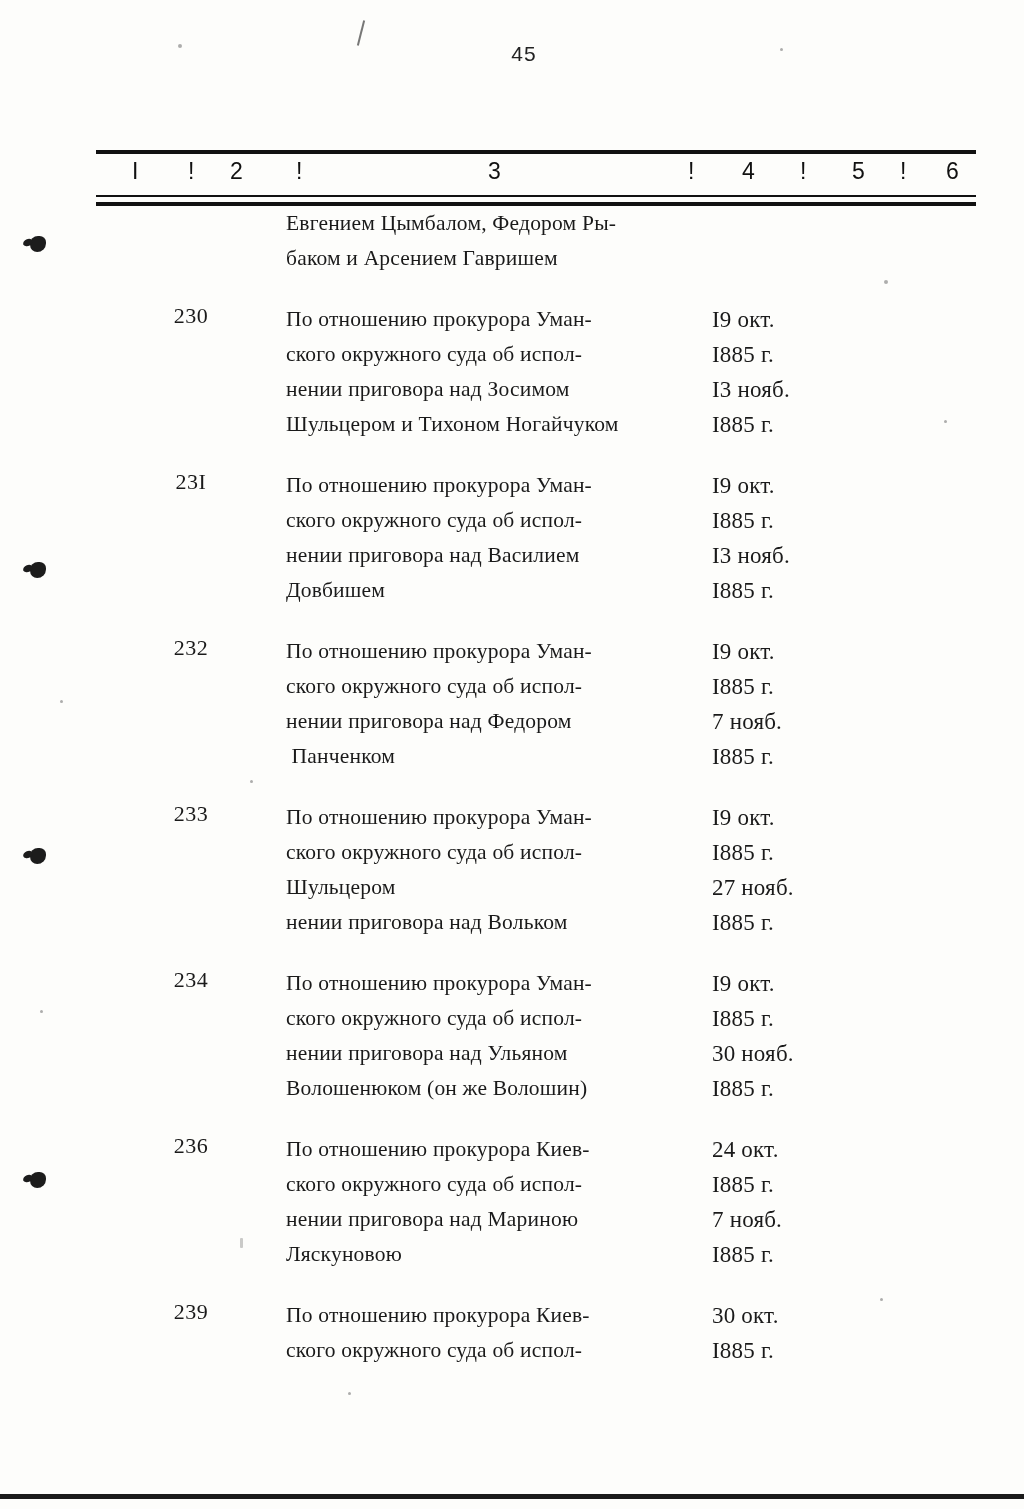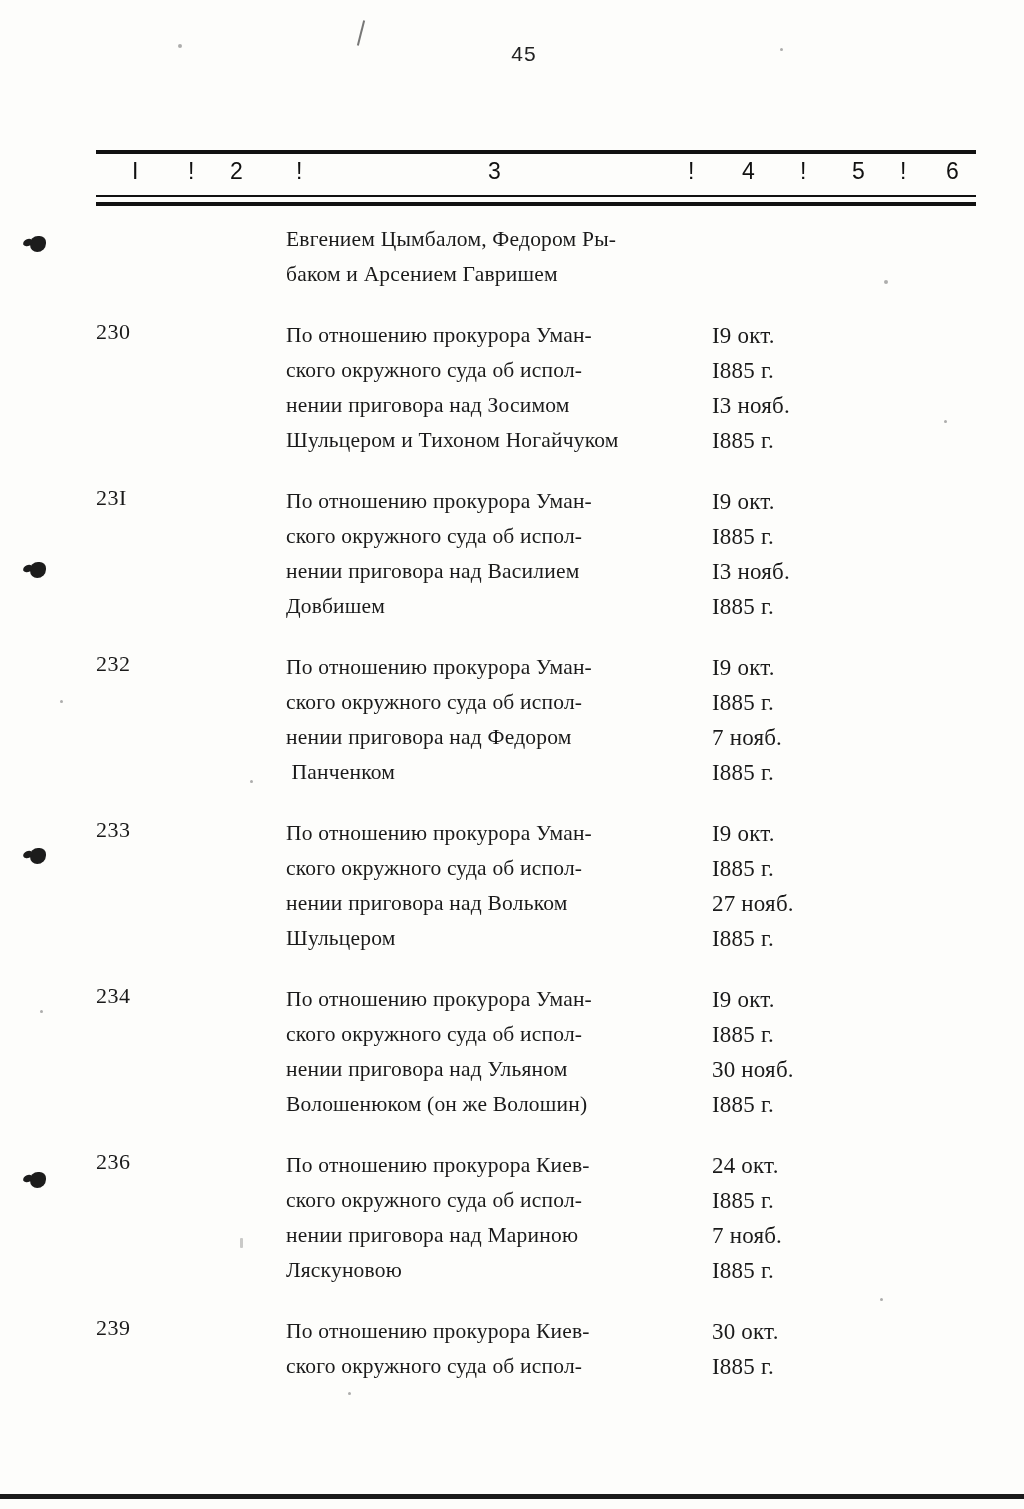--- a/index.html
+++ b/index.html
@@ -75,35 +75,35 @@
     position: absolute;
     top: 158px;
     font-family: "Liberation Sans", sans-serif;
     font-size: 23px;
     color: #111;
   }
 
   
   .body-table {
     position: absolute;
-    top: 222px;
+    top: 206px;
     left: 96px;
     width: 890px;
   }
 
   .row {
     display: flex;
     align-items: flex-start;
     margin-bottom: 26px;
   }
   .col-num {
     width: 190px;
     flex: 0 0 190px;
     font-size: 22px;
-    text-align: left;
+    text-align: center;
     padding-top: 1px;
     letter-spacing: .5px;
   }
   .col-desc {
     width: 410px;
     flex: 0 0 410px;
     font-size: 21.5px;
     line-height: 35px;
     letter-spacing: .2px;
   }
@@ -231,22 +231,22 @@
           <div>I885 г.</div>
           <div>7 нояб.</div>
           <div>I885 г.</div>
         </div>
       </div>
       <div class="row">
         <div class="col-num">233</div>
         <div class="col-desc">
           <div>По отношению прокурора Уман-</div>
           <div>ского окружного суда об испол-</div>
+          <div>Шульцером</div>
           <div>нении приговора над Вольком</div>
-          <div>Шульцером</div>
         </div>
         <div class="col-date">
           <div>I9 окт.</div>
           <div>I885 г.</div>
           <div>27 нояб.</div>
           <div>I885 г.</div>
         </div>
       </div>
       <div class="row">
         <div class="col-num">234</div>

